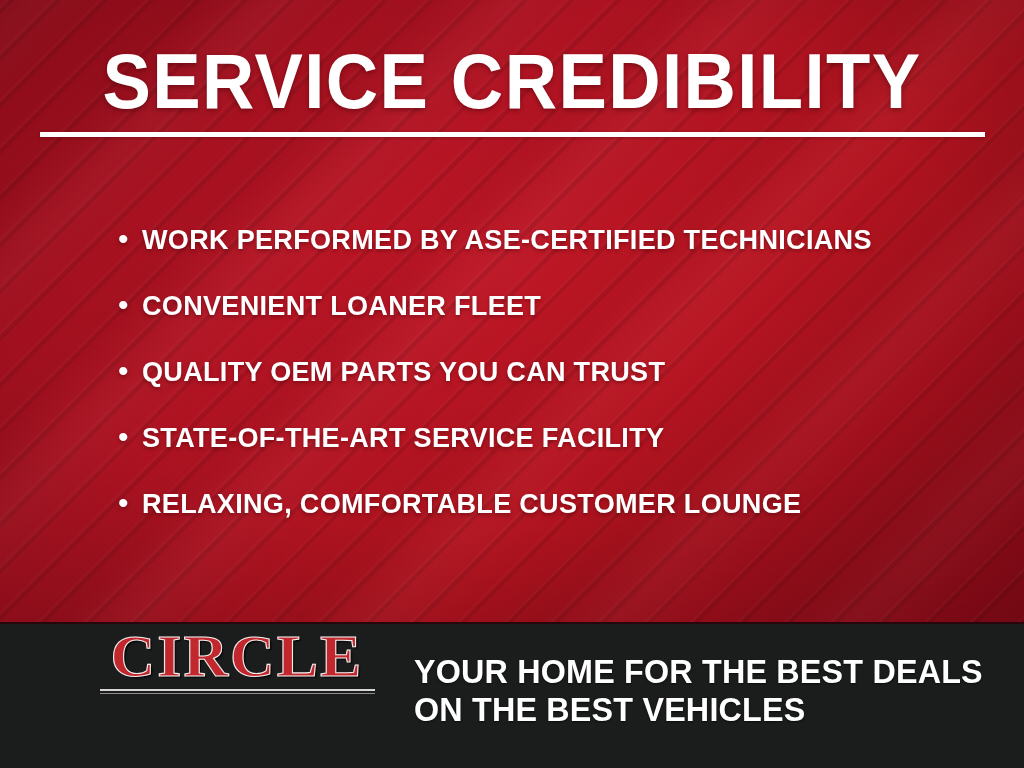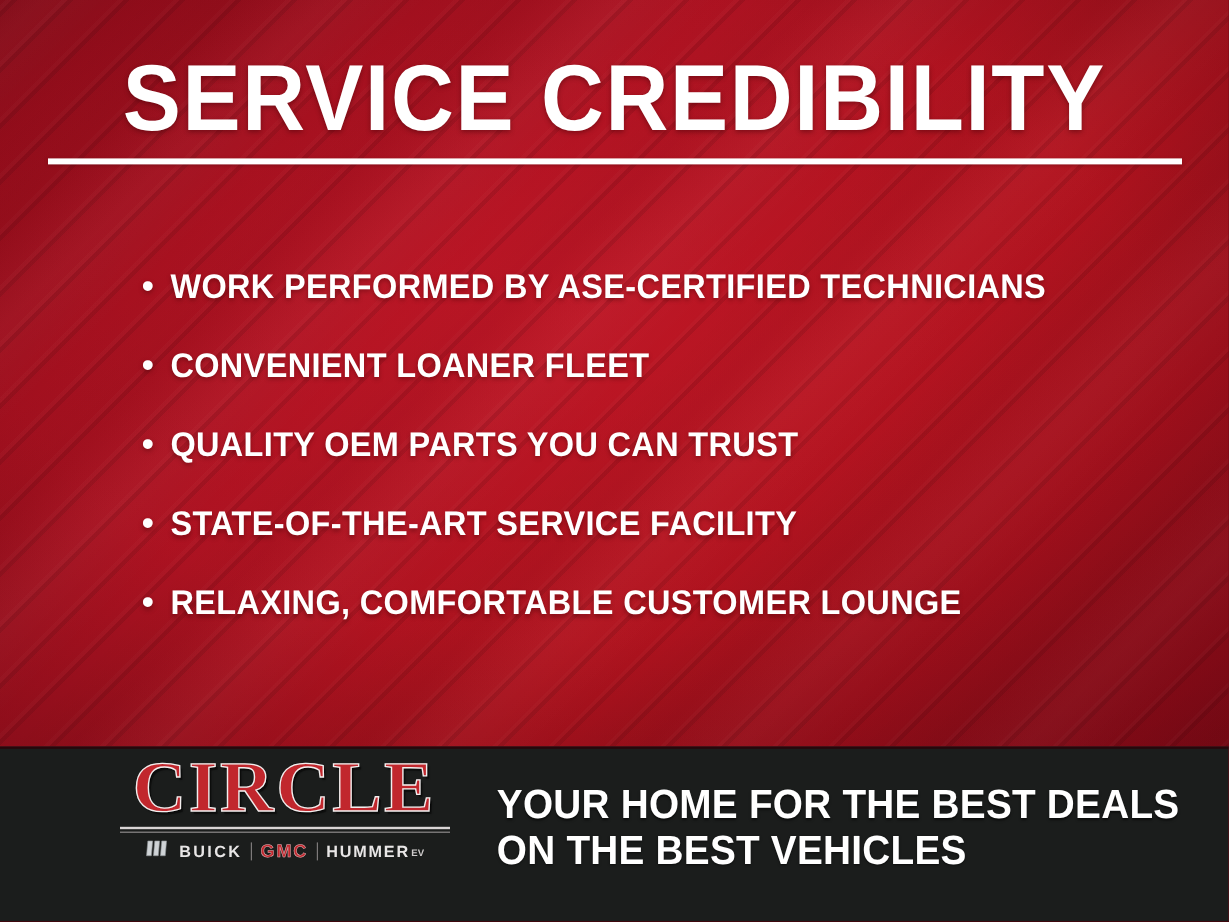--- a/index.html
+++ b/index.html
@@ -319,39 +319,20 @@
   </div>
 
   <div class="logo-lockup">
     <div class="circle-word">CIRCLE</div>
 
     <div class="logo-rules">
       <div class="logo-rule"></div>
       <div class="logo-rule thin"></div>
     </div>
 
-    <div class="brand-bar">
-      <span class="tri-shield">
-        <svg width="22" height="14" viewBox="0 0 22 14" aria-hidden="true">
-          <g>
-            <path d="M3.2 0.8 L7.2 0.8 L6.1 13.2 L2.1 13.2 Z" fill="#cfd3d6" stroke="#8d9296" stroke-width="0.5"></path>
-            <path d="M9.0 0.8 L13.0 0.8 L11.9 13.2 L7.9 13.2 Z" fill="#cfd3d6" stroke="#8d9296" stroke-width="0.5"></path>
-            <path d="M14.8 0.8 L18.8 0.8 L17.7 13.2 L13.7 13.2 Z" fill="#cfd3d6" stroke="#8d9296" stroke-width="0.5"></path>
-          </g>
-        </svg>
-      </span>
-      <span class="brand-buick">BUICK</span>
-      <span class="brand-sep"></span>
-      <span class="brand-gmc">GMC</span>
-      <span class="brand-sep"></span>
-      <span class="brand-hummer-wrap">
-        <span class="brand-hummer">HUMMER</span>
-        <span class="brand-ev">EV</span>
-      </span>
-    </div>
   </div>
 
   <div class="tagline">
     <span class="tagline-line">YOUR HOME FOR THE BEST DEALS</span>
     <span class="tagline-line">ON THE BEST VEHICLES</span>
   </div>
 
 </div>
 
 </body></html>

